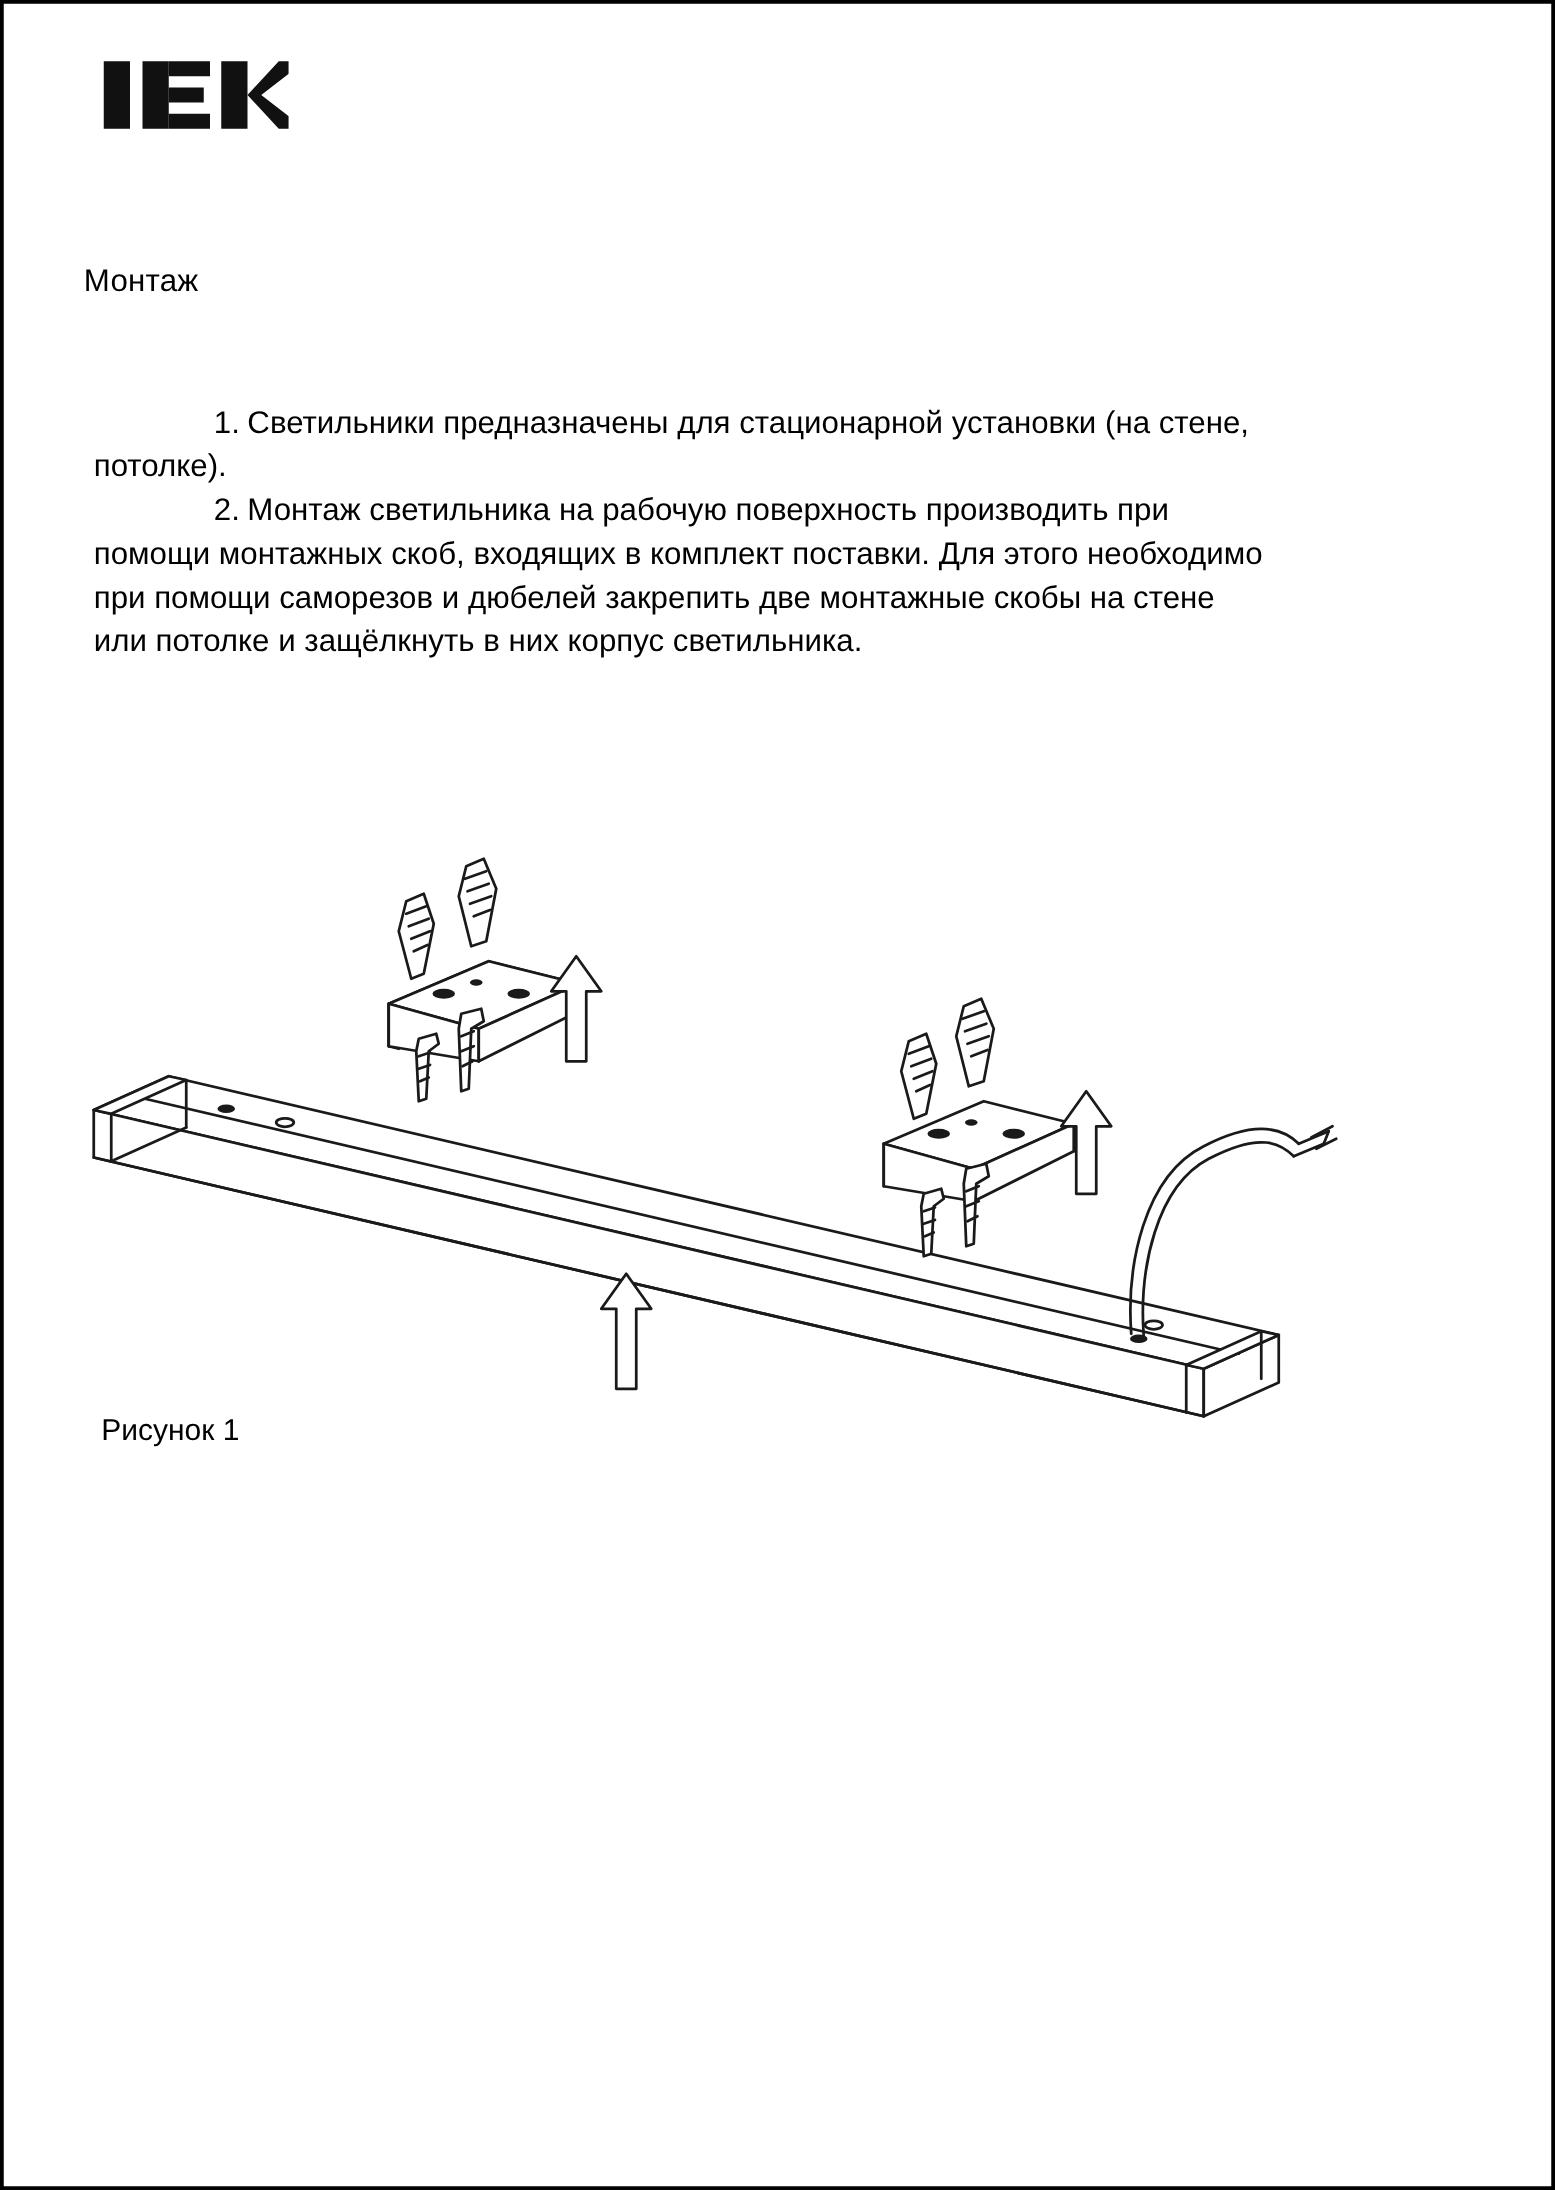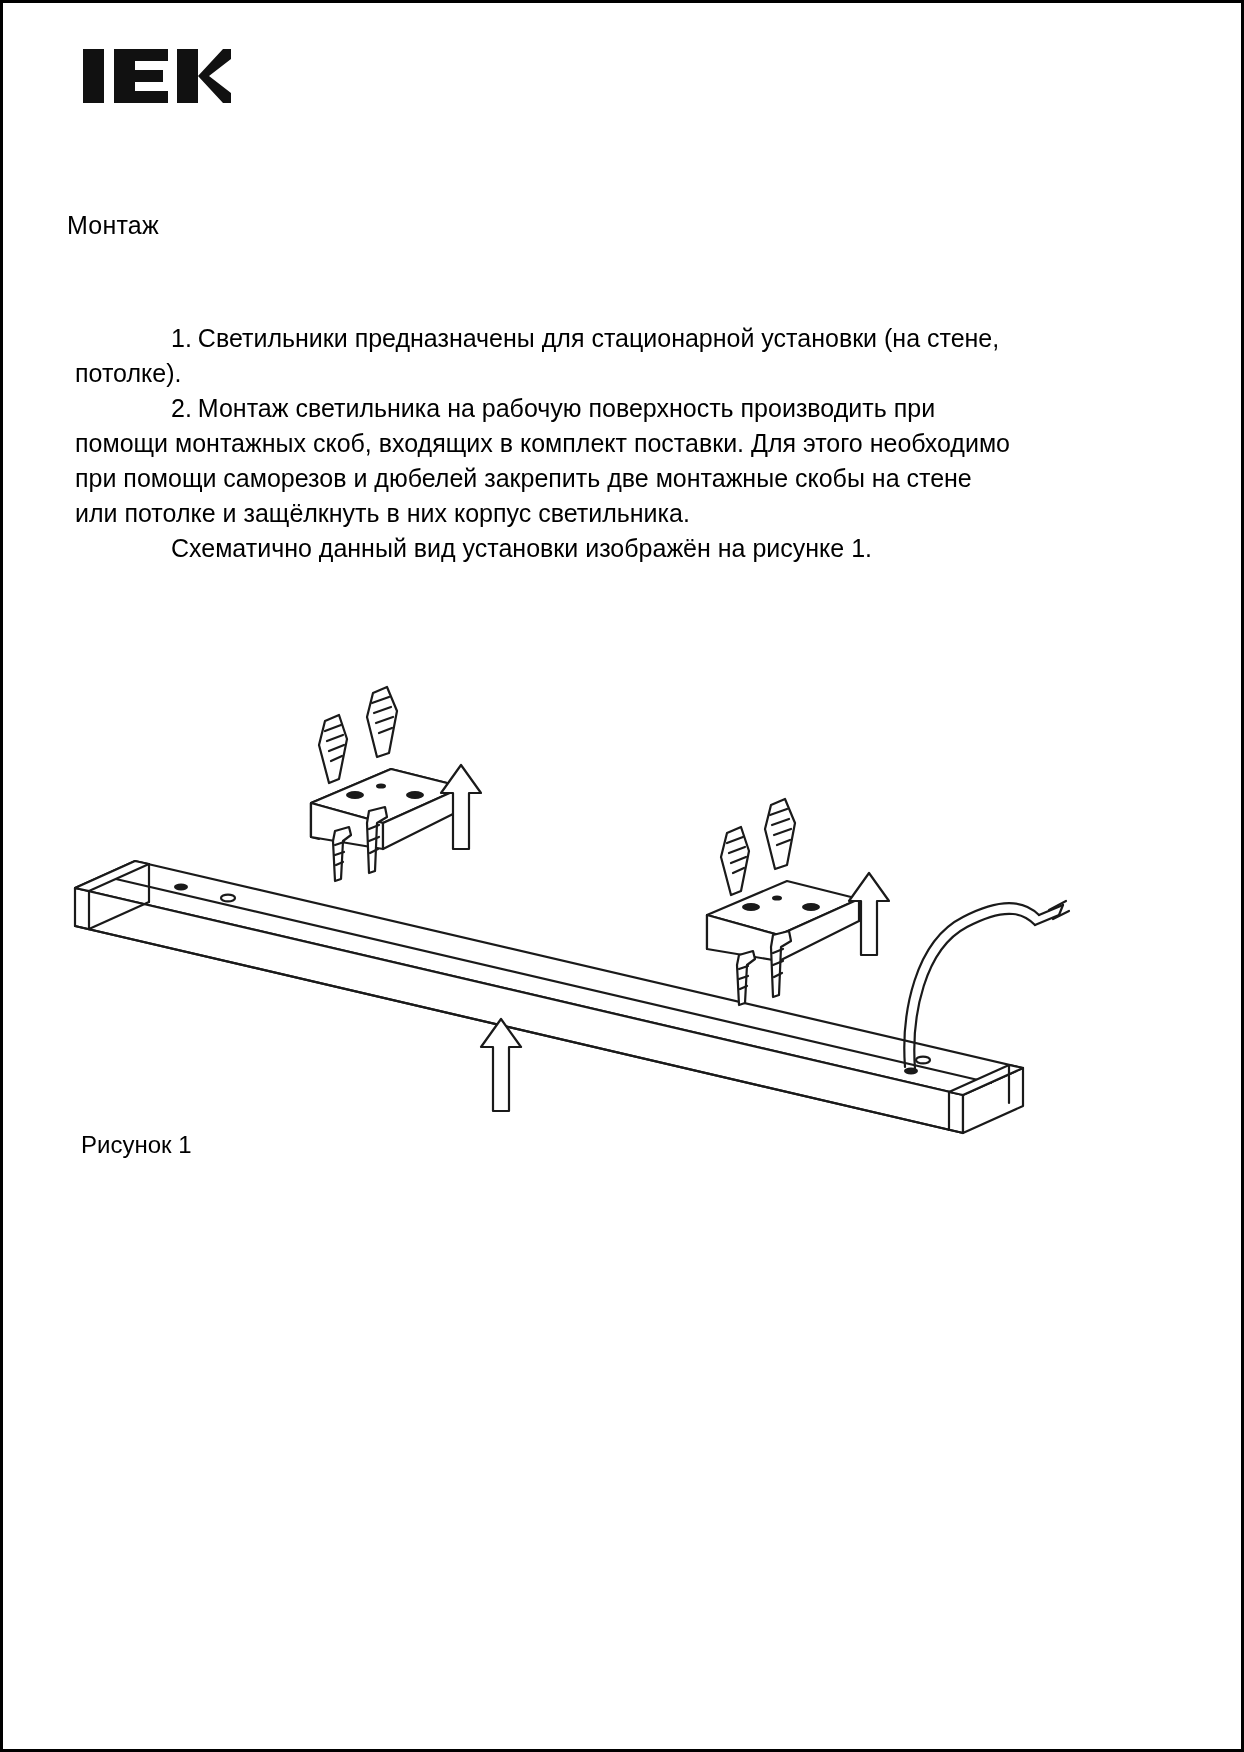--- a/index.html
+++ b/index.html
@@ -91,21 +91,20 @@
         <polygon points="117,31 142,4 150,4 150,14 128,31 150,48 150,58 142,58 117,31"></polygon>
       </g>
     </svg>
   </div>
 
   <div class="section-title">Монтаж</div>
 
   <div class="body-text">
     <p class="indent"><span>1.</span><span class="num-sp"></span><span>Светильники предназначены для стационарной установки (на стене, потолке).</span></p>
     <p class="indent"><span>2.</span><span class="num-sp"></span><span>Монтаж светильника на рабочую поверхность производить при помощи монтажных скоб, входящих в комплект поставки. Для этого необходимо при помощи саморезов и дюбелей закрепить две монтажные скобы на стене или потолке и защёлкнуть в них корпус светильника.</span></p>
-    <p class="indent">Схематично данный вид установки изображён на рисунке 1.</p>
   </div>
 
   <div class="figure-area">
     <svg width="1010" height="490" viewBox="0 0 1010 490" fill="none" stroke="#1a1a1a" stroke-width="2.2" stroke-linejoin="round" stroke-linecap="round">
 
       <polygon points="12,205 72,178 960,385 900,412" fill="#fff"></polygon>
 
       <polygon points="12,205 900,412 900,450 12,243" fill="#fff"></polygon>
 
       <polygon points="900,412 960,385 960,423 900,450" fill="#fff"></polygon>

